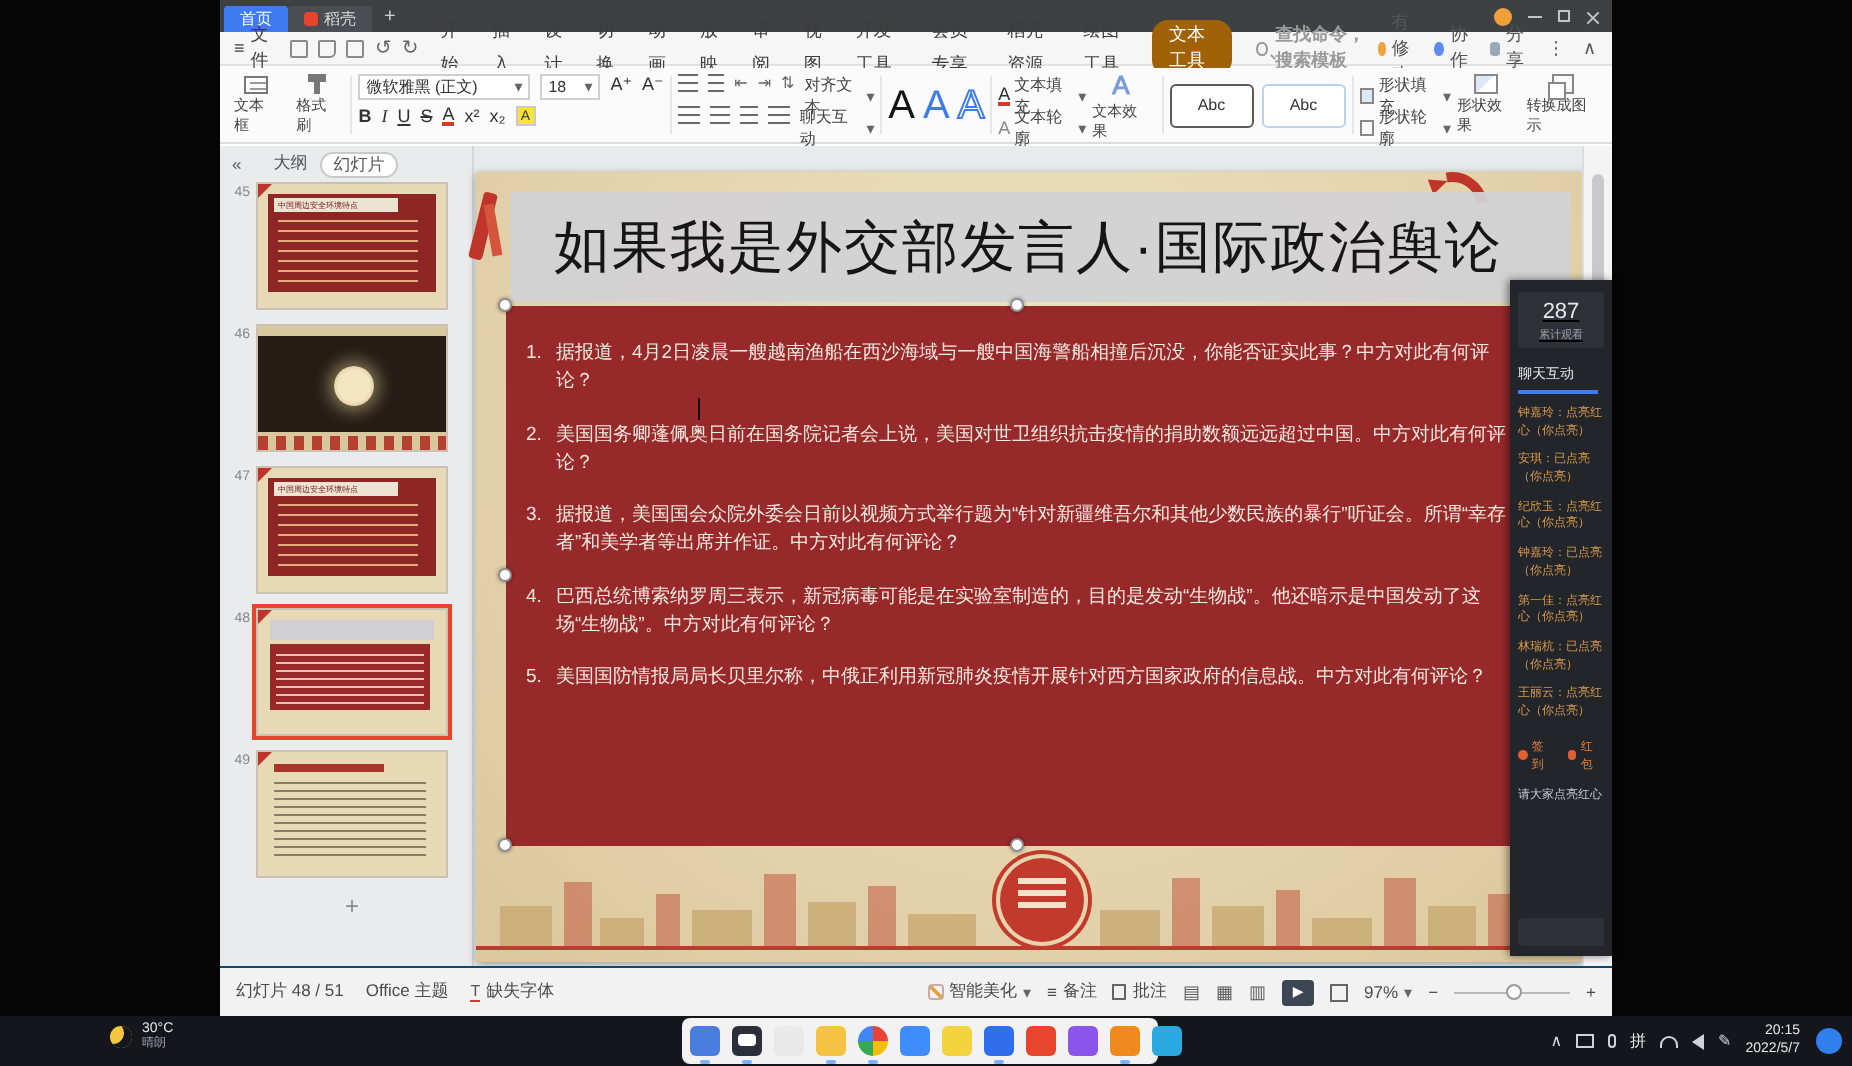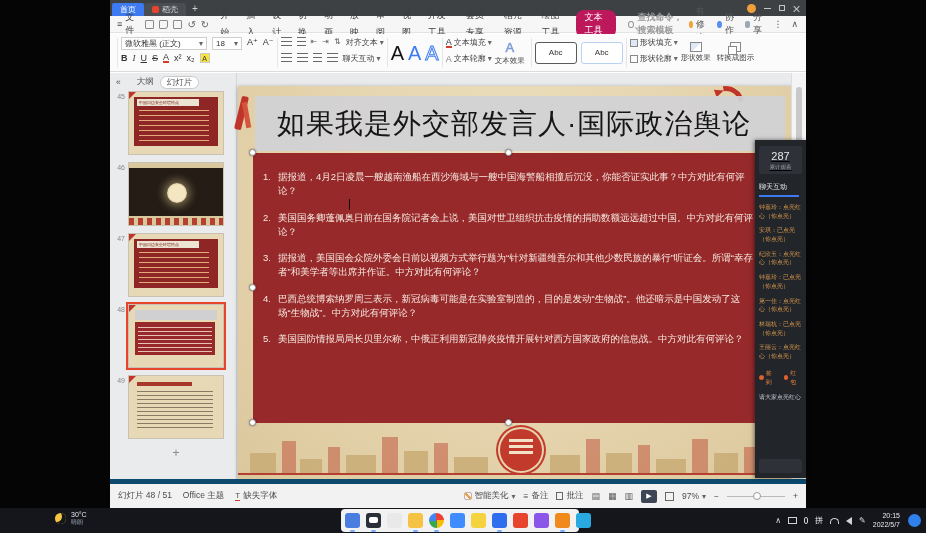--- a/index.html
+++ b/index.html
@@ -30,21 +30,21 @@
   .wc-close::before{transform:rotate(45deg);}.wc-close::after{transform:rotate(-45deg);}
 
   
   .menubar{position:absolute;left:0;top:16px;width:100%;height:17px;background:#f6f6f7;border-bottom:1px solid #e2e2e3;display:flex;align-items:center;font-size:9px;color:#3c3c3c;}
   .mb-file{display:flex;align-items:center;gap:3px;padding:0 7px;}
   .qicons{display:flex;align-items:center;gap:5px;padding:0 4px;color:#666;}
   .qi-box{width:9px;height:9px;border:1px solid #8a8a8a;border-radius:1px;}
   .qi-box.b2{border-radius:1px 1px 3px 1px;}
   .qi-arrow{font-size:10px;color:#666;}
   .mb-item{padding:0 7px;line-height:17px;}
-  .mb-pill{background:#be185d;color:#fff;border-radius:8px;padding:1px 8px;margin:0 4px;font-size:9px;}
+  .mb-pill{background:#a16207;color:#fff;border-radius:8px;padding:1px 8px;margin:0 4px;font-size:9px;}
   .mb-search{display:flex;align-items:center;gap:4px;color:#9a9a9a;margin-left:8px;font-weight:bold;}
   .mag{position:relative;width:7px;height:7px;border:1px solid #999;border-radius:50%;}
   .mag::after{content:"";position:absolute;left:6px;top:6px;width:3px;height:1px;background:#999;transform:rotate(45deg);}
   .mb-right{margin-left:auto;display:flex;align-items:center;gap:9px;padding-right:8px;color:#555;}
   .mb-act{display:flex;align-items:center;gap:3px;}
   .dot-org{width:7px;height:7px;border-radius:50%;background:#f2a23c;}
   .dot-blu{width:7px;height:7px;border-radius:50%;background:#5b8def;}
   .dot-gry{width:7px;height:7px;border-radius:2px;background:#9aa7b8;}
 
   
@@ -134,21 +134,21 @@
   .bld.r{background:#c05a40;opacity:.55;}
   .seal{position:absolute;left:262px;bottom:10px;width:42px;height:42px;border-radius:50%;background:#c23a2c;box-shadow:0 0 0 2px #e5d4ae,0 0 0 4px #c23a2c;}
   .seal::after{content:"";position:absolute;left:9px;top:16px;width:24px;height:3px;background:#f2e3c8;box-shadow:0 6px 0 #f2e3c8,0 -6px 0 #f2e3c8;}
 
   
   .rail{position:absolute;right:0;top:0;width:15px;height:100%;background:#f4f4f5;border-left:1px solid #ddd;}
   .rail .sb{position:absolute;left:4px;top:14px;width:6px;height:110px;border-radius:3px;background:#c9c9cb;}
   .rail .ric{position:absolute;left:3px;width:8px;height:8px;border:1px solid #9a9a9a;border-radius:1px;}
 
   
-  .statusbar{position:absolute;left:0;bottom:0;width:100%;height:21px;background:#f2f2f3;border-top:5px solid #0c4a6e;display:flex;align-items:center;font-size:8.5px;color:#4c4c4c;padding:12px 8px;gap:11px;}
+  .statusbar{position:absolute;left:0;bottom:0;width:100%;height:21px;background:#f2f2f3;border-top:1px solid #0c4a6e;display:flex;align-items:center;font-size:8.5px;color:#4c4c4c;padding:12px 8px;gap:11px;}
   .st-ic{display:flex;align-items:center;gap:3px;}
   .tt{color:#555;font-size:8px;border-bottom:1px solid #d43b2a;line-height:8px;}
   .st-right{margin-left:auto;display:flex;align-items:center;gap:8px;}
   .wand{width:8px;height:8px;background:linear-gradient(45deg,transparent 40%,#e8a13c 40% 60%,transparent 60%);border:1px solid #caa;border-radius:2px;}
   .vicon{font-size:9px;color:#5a5a5a;}
   .playbtn{width:16px;height:13px;background:#3c4654;border-radius:2px;color:#fff;font-size:7px;display:flex;align-items:center;justify-content:center;}
   .fit{width:9px;height:9px;border:1px solid #666;}
   .slider{position:relative;width:58px;height:1px;background:#b9b9ba;}
   .slider .knob{position:absolute;left:26px;top:-4px;width:8px;height:8px;border-radius:50%;background:#fdfdfd;border:1px solid #9a9a9a;}
 
@@ -258,20 +258,30 @@
         <div class="mb-act">
             <span class="dot-gry"></span>
             <span>分享</span>
           </div>
         <span>⋮</span>
         <span>∧</span>
       </div>
     </div>
 
     <div class="ribbon">
+      <div class="rgroup">
+        <div class="bigbtn">
+            <span class="ic-textbox"></span>
+            <span>文本框</span>
+          </div>
+        <div class="bigbtn">
+            <span class="ic-brush"></span>
+            <span>格式刷</span>
+          </div>
+      </div>
       <div class="rsep"></div>
       <div class="rcol">
         <div class="rrow">
           <div class="fontbox">
               <span>微软雅黑 (正文)</span>
               <span class="arr">▾</span>
             </div>
           <div class="sizebox">
               <span>18</span>
               <span class="arr">▾</span>

